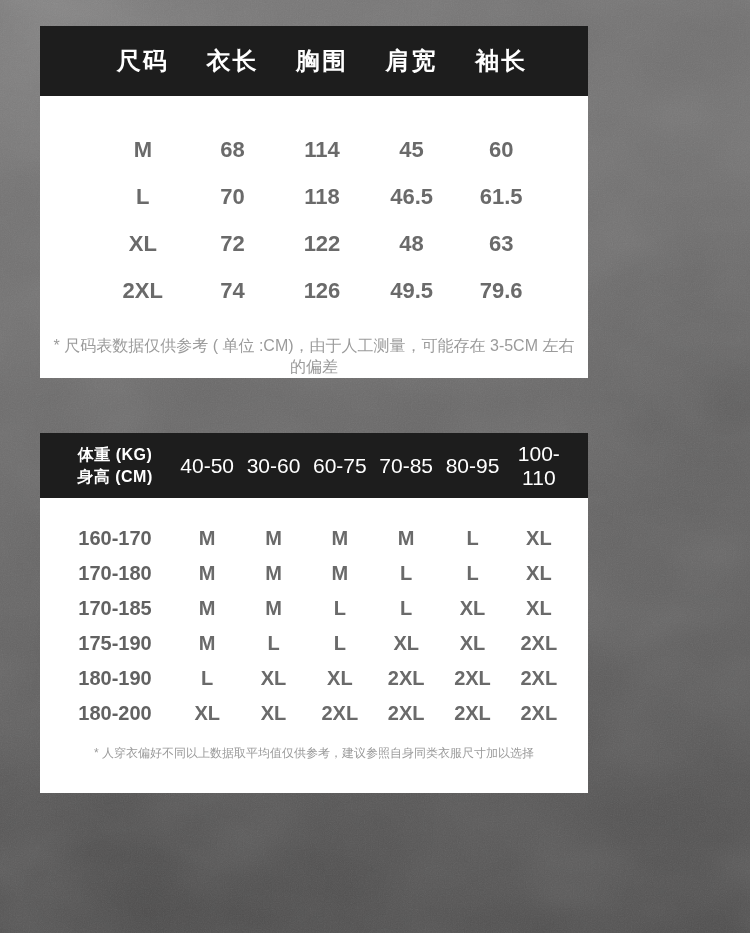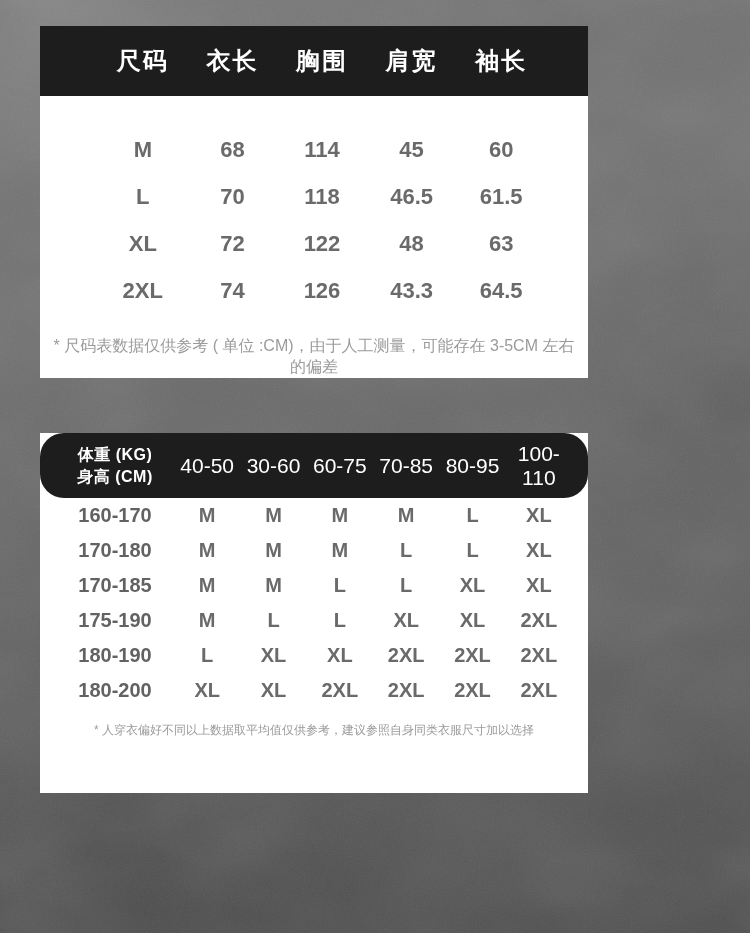--- a/index.html
+++ b/index.html
@@ -66,38 +66,38 @@
     color: #6a6a6a;
   }
   .footnote {
     text-align: center;
     font-size: 16px;
     color: #9b9b9b;
     margin: 22px 8px 0;
     font-weight: 400;
   }
 
-  .p2-header { height: 65px; background: #1d1d1d; border-radius: 24px; }
+  .p2-header { height: 65px; background: #1d1d1d; }
   .p2-header .corner {
     display: flex;
     flex-direction: column;
     color: #ffffff;
     font-size: 16px;
     font-weight: 700;
     line-height: 1.35;
     text-align: center;
     letter-spacing: 0.5px;
   }
   .p2-header .hcell {
     text-align: center;
     color: #ffffff;
     font-size: 21px;
     font-weight: 400;
   }
-  .p2-body { }
+  .p2-body { padding-top: 23px; }
   .p2-row { height: 35px; }
   .p2-row .hl {
     text-align: center;
     font-size: 20px;
     font-weight: 700;
     color: #626262;
   }
   .p2-row .cell {
     text-align: center;
     font-size: 20px;
@@ -158,22 +158,22 @@
       <span class="cell">XL</span>
       <span class="cell">72</span>
       <span class="cell">122</span>
       <span class="cell">48</span>
       <span class="cell">63</span>
     </div>
     <div class="p1-row grid5">
       <span class="cell">2XL</span>
       <span class="cell">74</span>
       <span class="cell">126</span>
-      <span class="cell">43.3</span>
-      <span class="cell">64.5</span>
+      <span class="cell">49.5</span>
+      <span class="cell">79.6</span>
     </div>
   </div>
   <p class="footnote">* 尺码表数据仅供参考 ( 单位 :CM)，由于人工测量，可能存在 3-5CM 左右的偏差</p>
 </section>
 
 <section class="panel panel2">
   <header class="p2-header grid7">
     <span class="corner">
       <span>体重 (KG)</span>
       <span>身高 (CM)</span>

